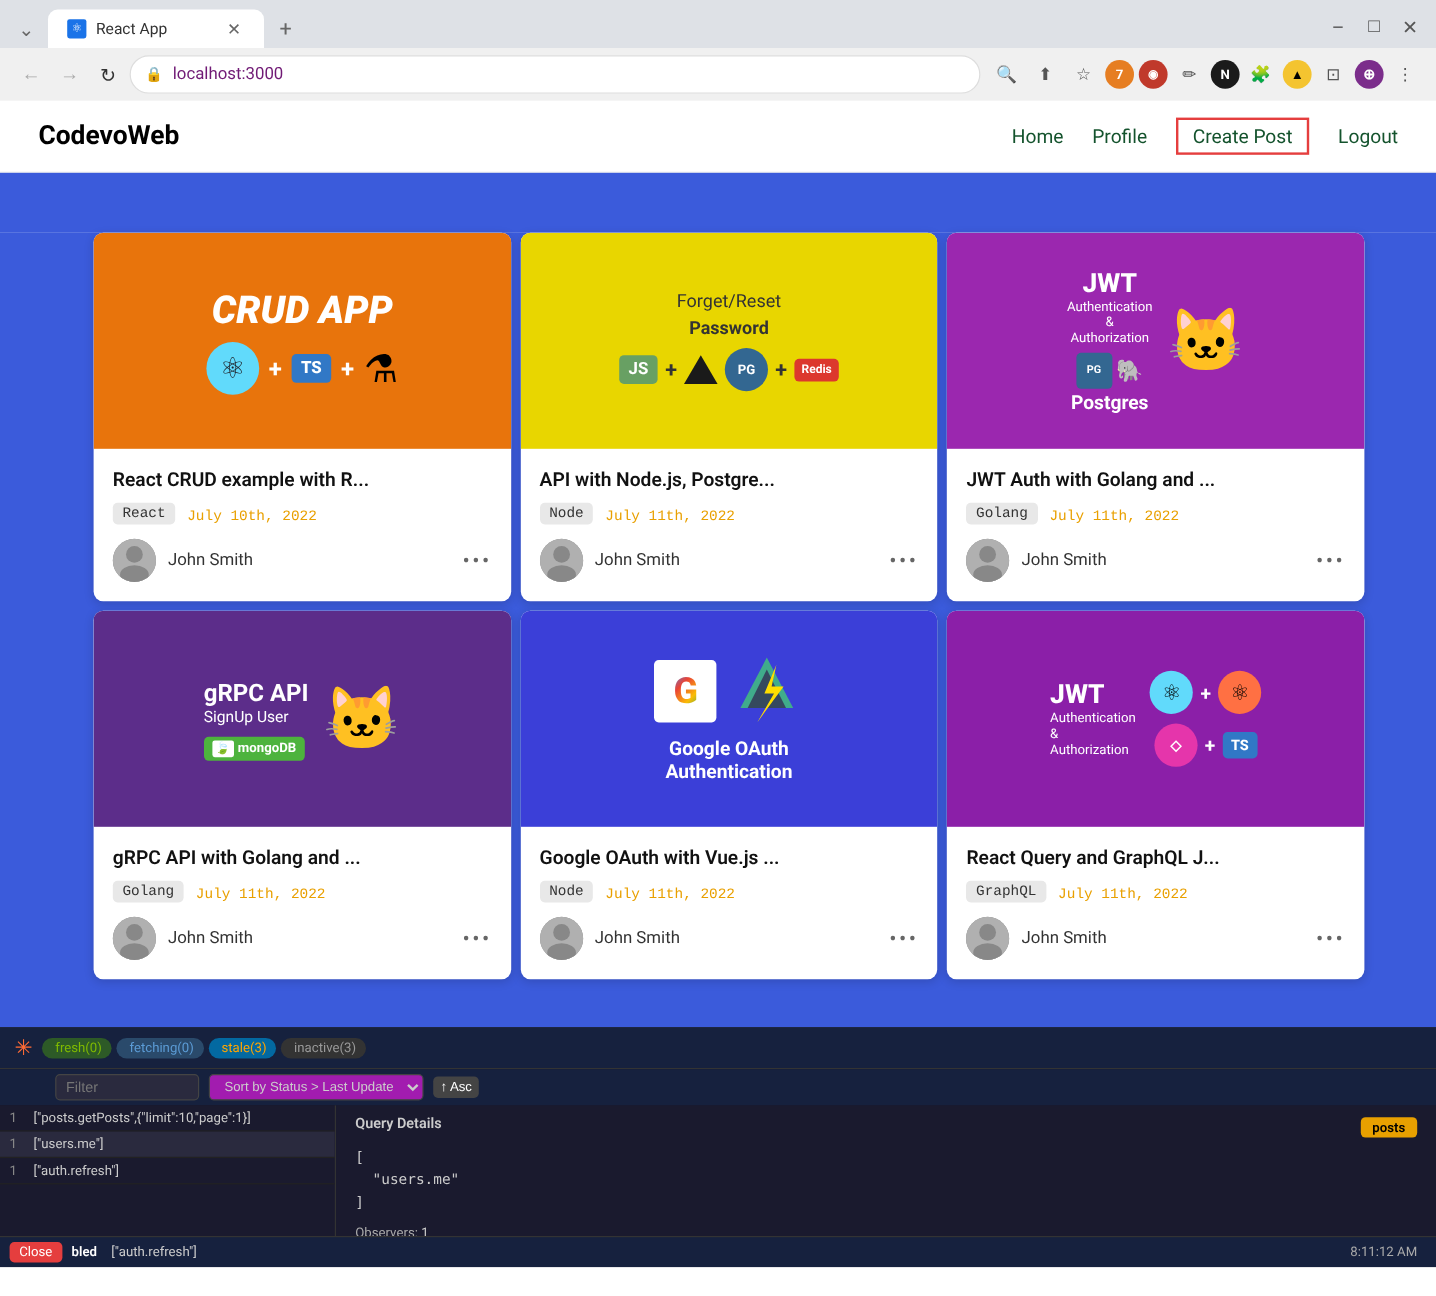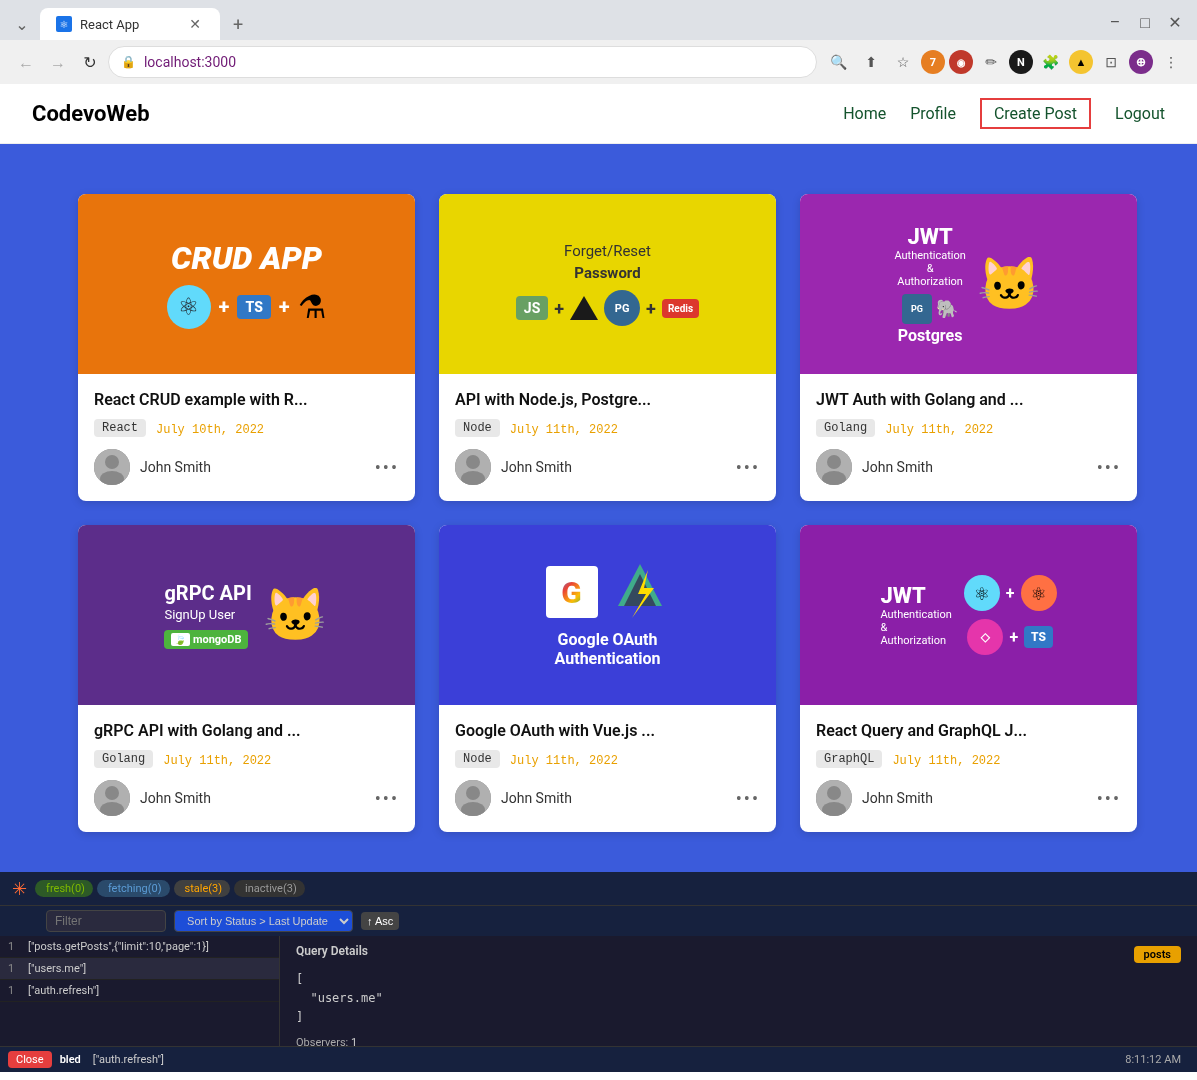--- a/index.html
+++ b/index.html
@@ -25,21 +25,21 @@
     .app-logo { font-size: 22px; font-weight: 700; color: #000; text-align: center; }
     .app-nav-links { display: flex; align-items: center; gap: 24px; }
     .nav-link { text-decoration: none; color: #14532d; font-size: 16px; cursor: pointer; }
     .nav-link.active { border: 2px solid #e53e3e; padding: 4px 10px; }
 
     
     .hero { background: #3b5bdb; min-height: 40px; padding: 20px 0 30px; }
 
     
     .cards-section { background: #3b5bdb; padding: 0 60px 40px; }
-    .cards-grid { display: grid; grid-template-columns: repeat(3, 1fr); gap: 24px; max-width: 1080px; margin: 0 auto; padding-left: 18px; }
+    .cards-grid { display: grid; grid-template-columns: repeat(3, 1fr); gap: 8px; max-width: 1080px; margin: 0 auto; padding-left: 18px; }
     .card { background: #fff; border-radius: 8px; overflow: hidden; box-shadow: 0 2px 8px rgba(0,0,0,0.15); }
     .card-image { width: 100%; height: 180px; display: flex; align-items: center; justify-content: center; overflow: hidden; }
     .card-body { padding: 16px; }
     .card-title { font-size: 16px; font-weight: 600; color: #111; margin-bottom: 10px; }
     .card-meta { display: flex; align-items: flex-end; gap: 10px; margin-bottom: 12px; font-family: Liberation Mono, monospace; }
     .card-tag { background: #e8e8e8; padding: 2px 8px; border-radius: 4px; font-size: 12px; color: #333; font-weight: 500; }
     .card-date { font-size: 12px; color: #e9a000; }
     .card-author { display: flex; align-items: center; justify-content: space-between; }
     .card-author-info { display: flex; align-items: center; gap: 10px; }
     .avatar { width: 36px; height: 36px; border-radius: 50%; overflow: hidden; background: #888; }
@@ -63,26 +63,26 @@
     .plus-sign { color: #fff; font-size: 20px; font-weight: bold; }
 
     
     .devtools { background: #1a1a2e; color: #fff; height: 200px; display: flex; flex-direction: column; }
     .devtools-header { display: flex; align-items: center; gap: 8px; padding: 6px 12px; background: #16213e; border-bottom: 1px solid #333; }
     .devtools-logo { color: #ff6b35; font-size: 18px; }
     .devtools-tabs-bar { display: flex; align-items: center; gap: 4px; }
     .devtools-tab { padding: 2px 8px; border-radius: 10px; font-size: 11px; cursor: pointer; }
     .devtools-tab.fresh { background: #2d5a27; color: #7fba00; }
     .devtools-tab.fetching { background: #2a4a6b; color: #5b9bd5; }
-    .devtools-tab.stale { background: #404040; color: #ffa500; text-align: center; }
+    .devtools-tab.stale { background: #0369a1; color: #ffa500; text-align: center; }
     .devtools-tab.inactive { background: #333; color: #999; }
     .devtools-tab span { display: inline-block; margin-left: 3px; }
     .devtools-toolbar { display: flex; align-items: center; gap: 8px; padding: 4px 12px 4px 46px; background: #16213e; }
     .devtools-filter { background: #2a2a3e; border: 1px solid #444; color: #ccc; font-size: 12px; padding: 3px 8px; border-radius: 4px; width: 120px; }
-    .devtools-sort { background: #1d4ed8; border: 1px solid #444; color: #ccc; font-size: 11px; padding: 3px 8px; border-radius: 4px; text-align: right; }
+    .devtools-sort { background: #a21caf; border: 1px solid #444; color: #ccc; font-size: 11px; padding: 3px 8px; border-radius: 4px; }
     .devtools-asc { background: #444; color: #fff; font-size: 11px; padding: 3px 6px; border-radius: 4px; border: none; cursor: pointer; }
     .devtools-body { display: flex; flex: 1; overflow: hidden; }
     .devtools-list { width: 280px; background: #1a1a2e; border-right: 1px solid #333; overflow-y: auto; }
     .devtools-list-item { display: flex; align-items: center; padding: 4px 8px; cursor: pointer; border-bottom: 1px solid #222; }
     .devtools-item-num { color: #888; font-size: 11px; width: 16px; margin-right: 4px; }
     .devtools-item-text { color: #ccc; font-size: 11px; flex: 1; }
     .devtools-details { flex: 1; padding: 8px 16px; }
     .devtools-details-title { font-size: 12px; color: #ccc; margin-bottom: 6px; font-weight: 600; }
     .devtools-details-content { font-size: 12px; color: #ccc; line-height: 1.6; }
     .devtools-badge { background: #e8a000; color: #000; padding: 2px 10px; border-radius: 4px; font-size: 11px; font-weight: 600; float: right; }

